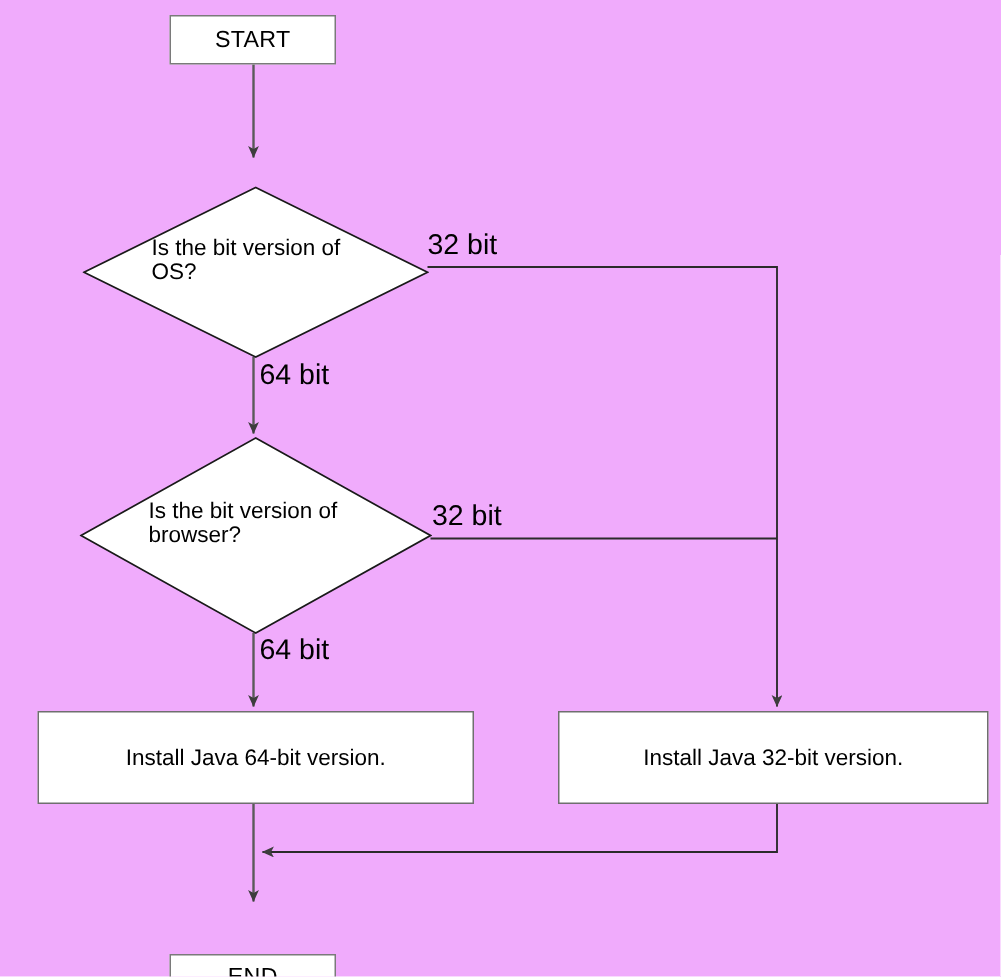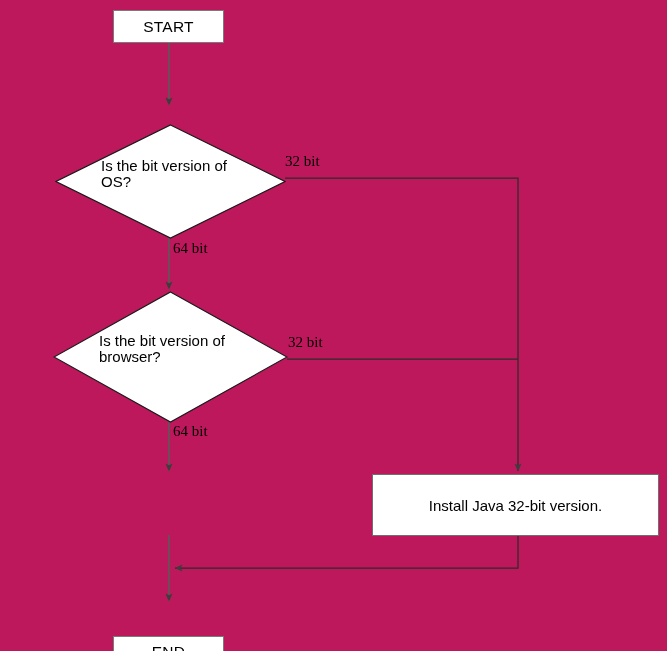--- a/index.html
+++ b/index.html
@@ -1,34 +1,34 @@
 <!DOCTYPE html>
 <html><head>
 <meta charset="utf-8">
 <style>
   html,body{margin:0;padding:0;background:#ffffff;}
   body{width:667px;height:651px;overflow:hidden;
        font-family:"Liberation Sans","DejaVu Sans",sans-serif;}
-  #canvas{position:relative;width:667px;height:651px;background:#be185d;}
+  #canvas{position:relative;width:667px;height:651px;background:#f0abfc;}
   #wires{position:absolute;left:0;top:0;width:667px;height:651px;}
   .node{position:absolute;box-sizing:border-box;}
 
   .termbox{background:#ffffff;border:1px solid #7a7a7a;
            display:flex;align-items:center;justify-content:center;}
   .procbox{background:#ffffff;border:1px solid #6f6f6f;
            display:flex;align-items:center;justify-content:center;}
   .term-label{font-size:15.5px;color:#000;letter-spacing:.2px;}
   .proc-label{font-size:15px;color:#000;}
 
   .diamond{position:absolute;}
   .diamond svg{position:absolute;left:0;top:0;}
   .dia-text{position:absolute;font-size:15px;color:#000;line-height:16px;
             white-space:pre-line;}
 
-  .edgelabel{position:absolute;font-size:15px;color:#000;white-space:nowrap;font-family:Liberation Serif, serif;}
+  .edgelabel{position:absolute;font-size:19px;color:#000;white-space:nowrap;}
 </style>
 </head>
 <body>
 
 <div id="canvas">
 
   <svg id="wires" viewBox="0 0 667 651" width="667" height="651">
     <defs>
       <marker id="ah" markerWidth="9" markerHeight="9" refX="7.6" refY="3.6" orient="auto" markerUnits="userSpaceOnUse">
         <path d="M0,0 L8,3.6 L0,7.2 L1.9,3.6 Z" fill="#3d3d3d"></path>
@@ -68,20 +68,23 @@
   </div>
 
   <div class="diamond" style="left:53px;top:291px;width:235px;height:132px;">
     <svg width="235" height="132" viewBox="0 0 235 132">
       <polygon points="117.5,1 234,66 117.5,131 1,66" fill="#ffffff" stroke="#1a1a1a" stroke-width="1.15"></polygon>
     </svg>
     <div class="dia-text" style="left:46px;top:42px;width:170px;">Is the bit version of
 browser?</div>
   </div>
 
+  <div class="node procbox" style="left:25px;top:474px;width:291px;height:62px;">
+    <span class="proc-label">Install Java 64-bit version.</span>
+  </div>
 
   <div class="node procbox" style="left:372px;top:474px;width:287px;height:62px;">
     <span class="proc-label">Install Java 32-bit version.</span>
   </div>
 
   <div class="node termbox" style="left:113px;top:636px;width:111px;height:32px;">
     <span class="term-label">END</span>
   </div>
 
   <div class="edgelabel" style="left:285px;top:153px;">32 bit</div>

